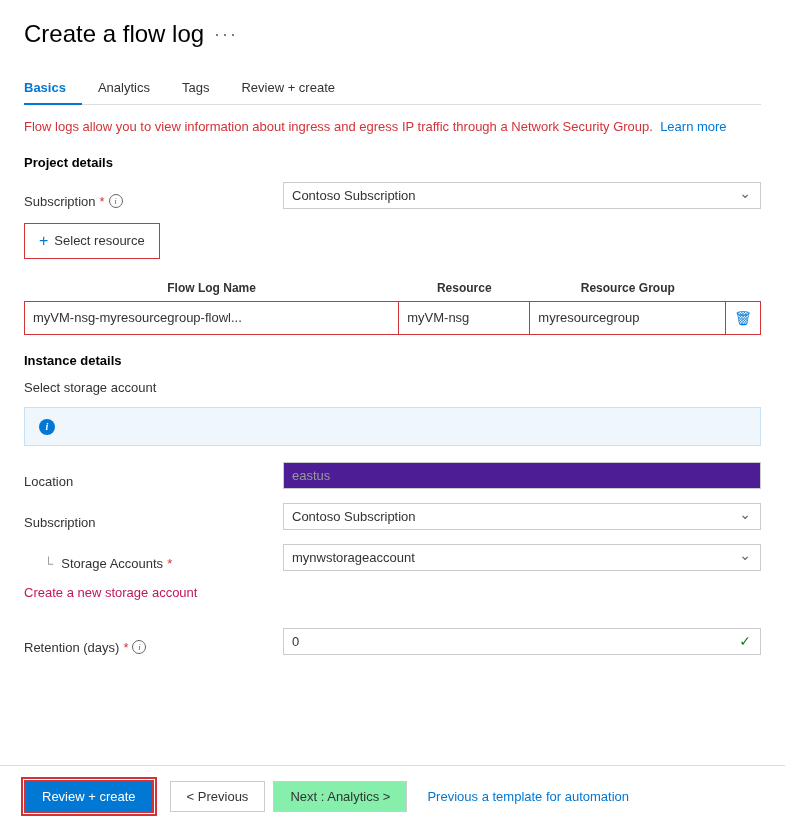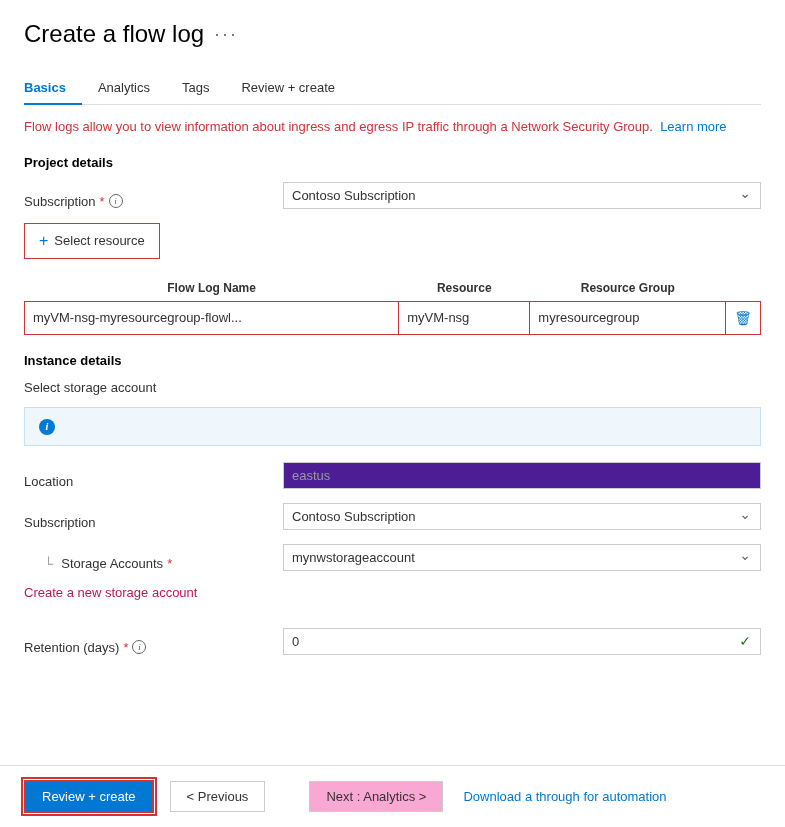--- a/index.html
+++ b/index.html
@@ -336,28 +336,27 @@
       background: #fff;
       color: #333;
       border: 1px solid #ccc;
       padding: 7px 16px;
       font-size: 13px;
       cursor: pointer;
       margin-right: 8px;
     }
 
     .btn-next {
-      background: #f9a8d4;
+      background: #86efac;
       color: #333;
       border: 1px solid #ccc;
       padding: 7px 16px;
       font-size: 13px;
       cursor: pointer;
       margin-right: 20px;
-      margin-left: 36px;
     }
 
     .download-link {
       color: #0078d4;
       font-size: 13px;
       cursor: pointer;
       text-decoration: none;
     }
 
     .main-content {
@@ -495,14 +494,14 @@
         <span class="retention-check">✓</span>
       </div>
     </div>
   </div>
 </div>
 
 <div class="footer">
   <button class="btn-review-create">Review + create</button>
   <button class="btn-previous">&lt; Previous</button>
   <button class="btn-next">Next : Analytics &gt;</button>
-  <a class="download-link" href="#">Download a through for automation</a>
+  <a class="download-link" href="#">Previous a template for automation</a>
 </div>
 
 </body></html>

